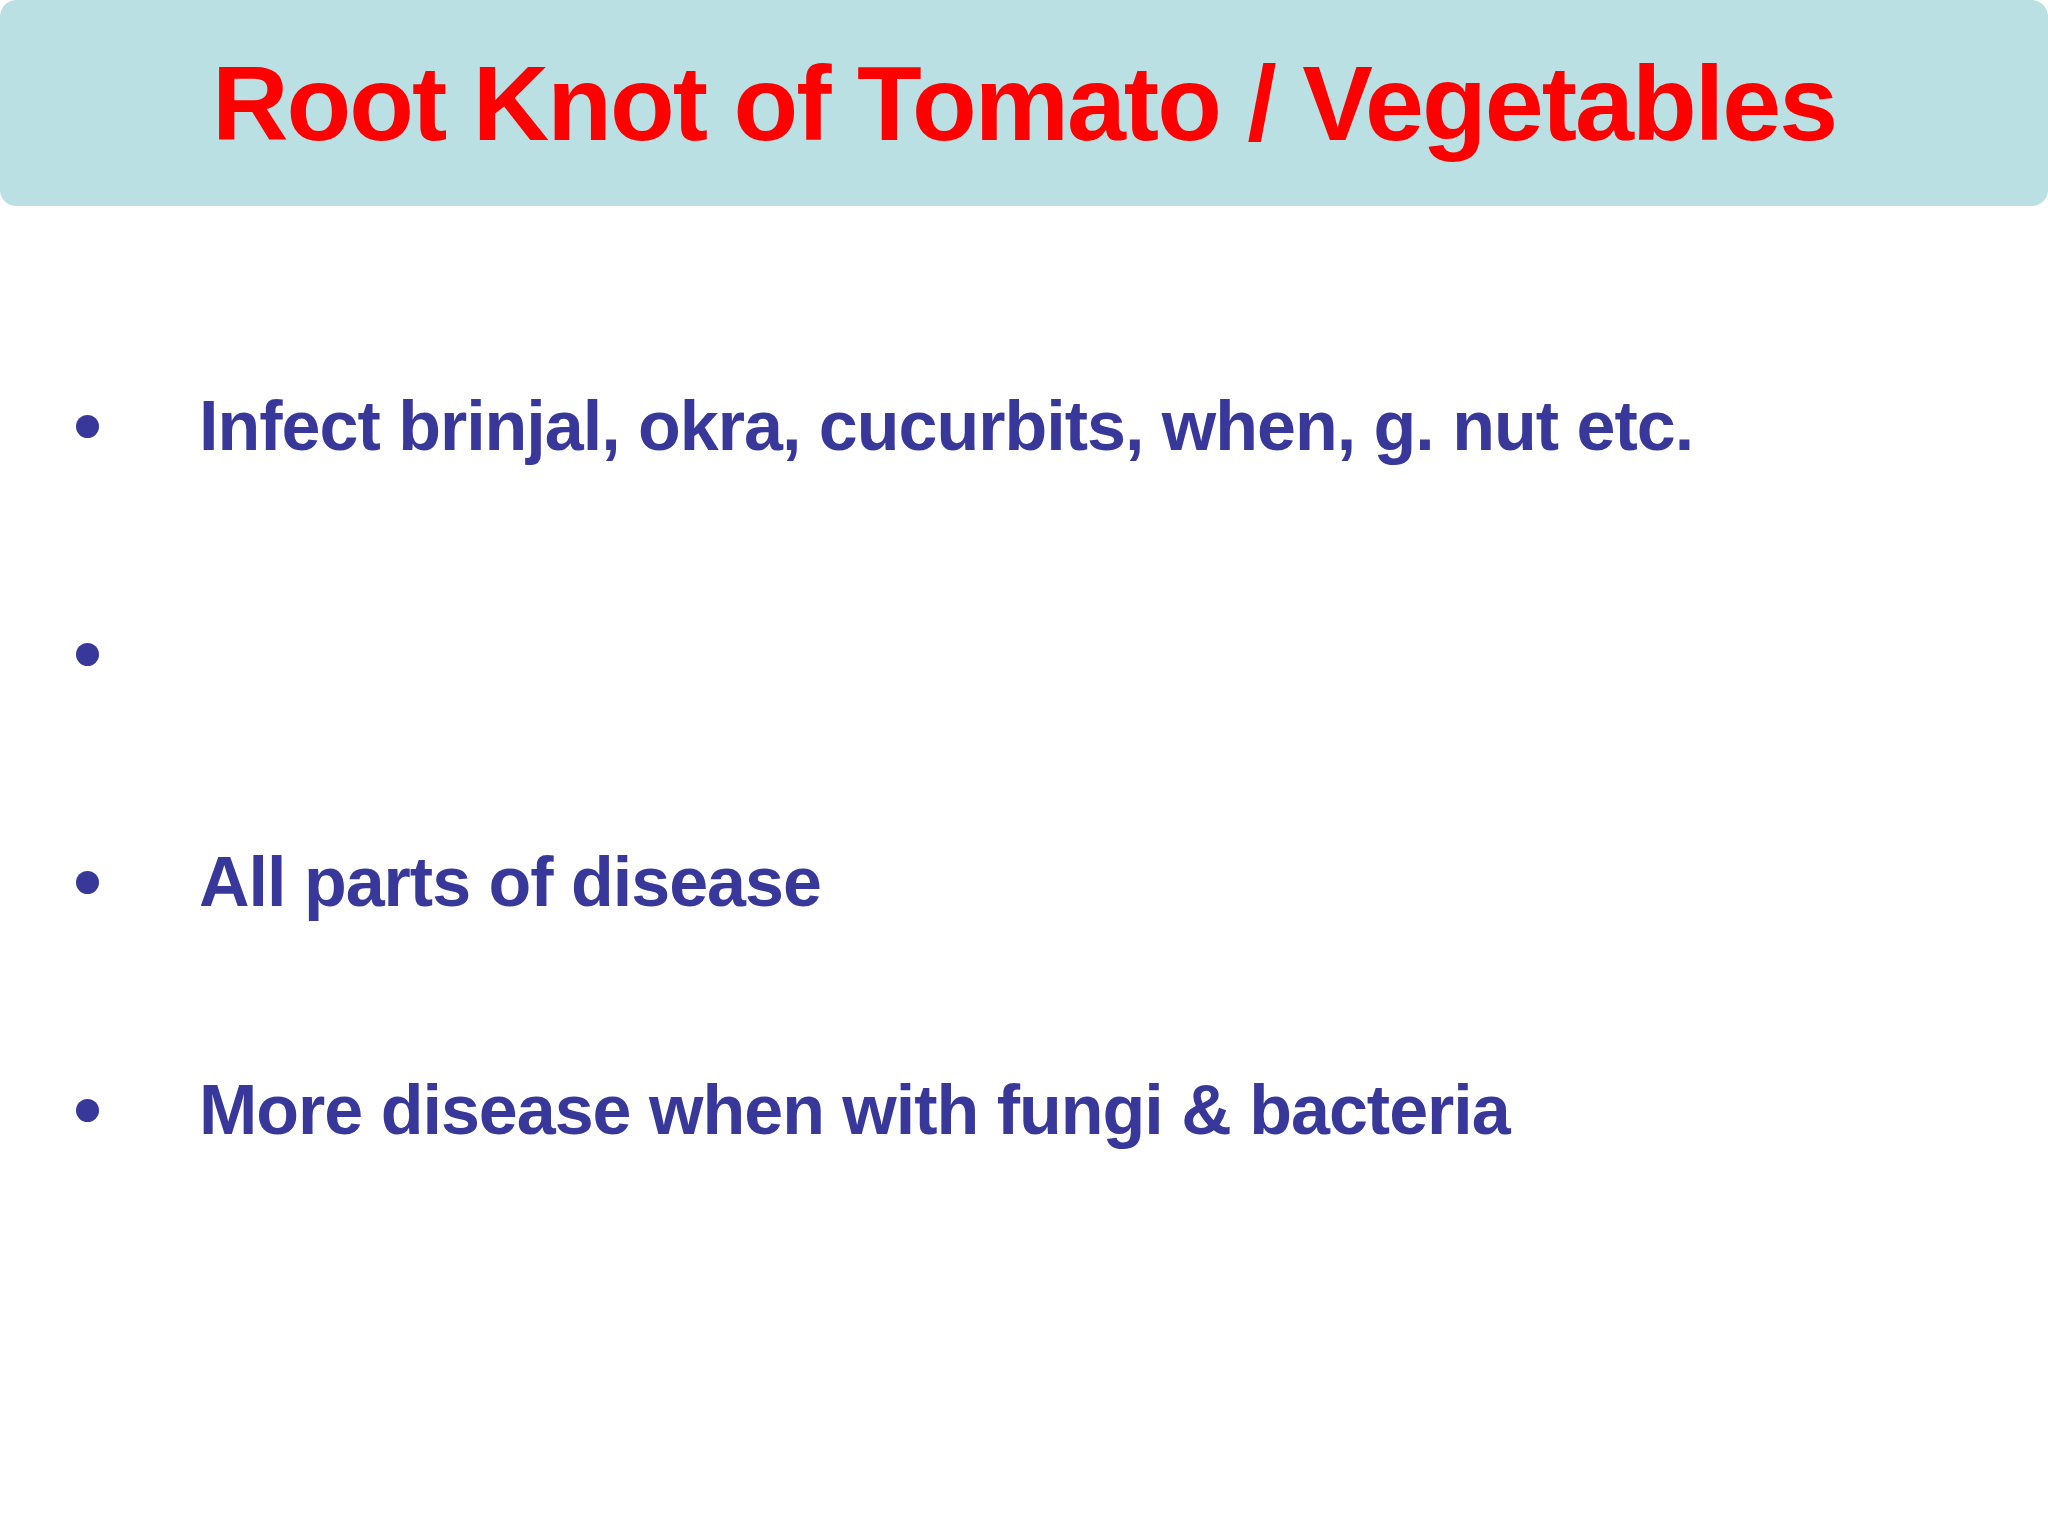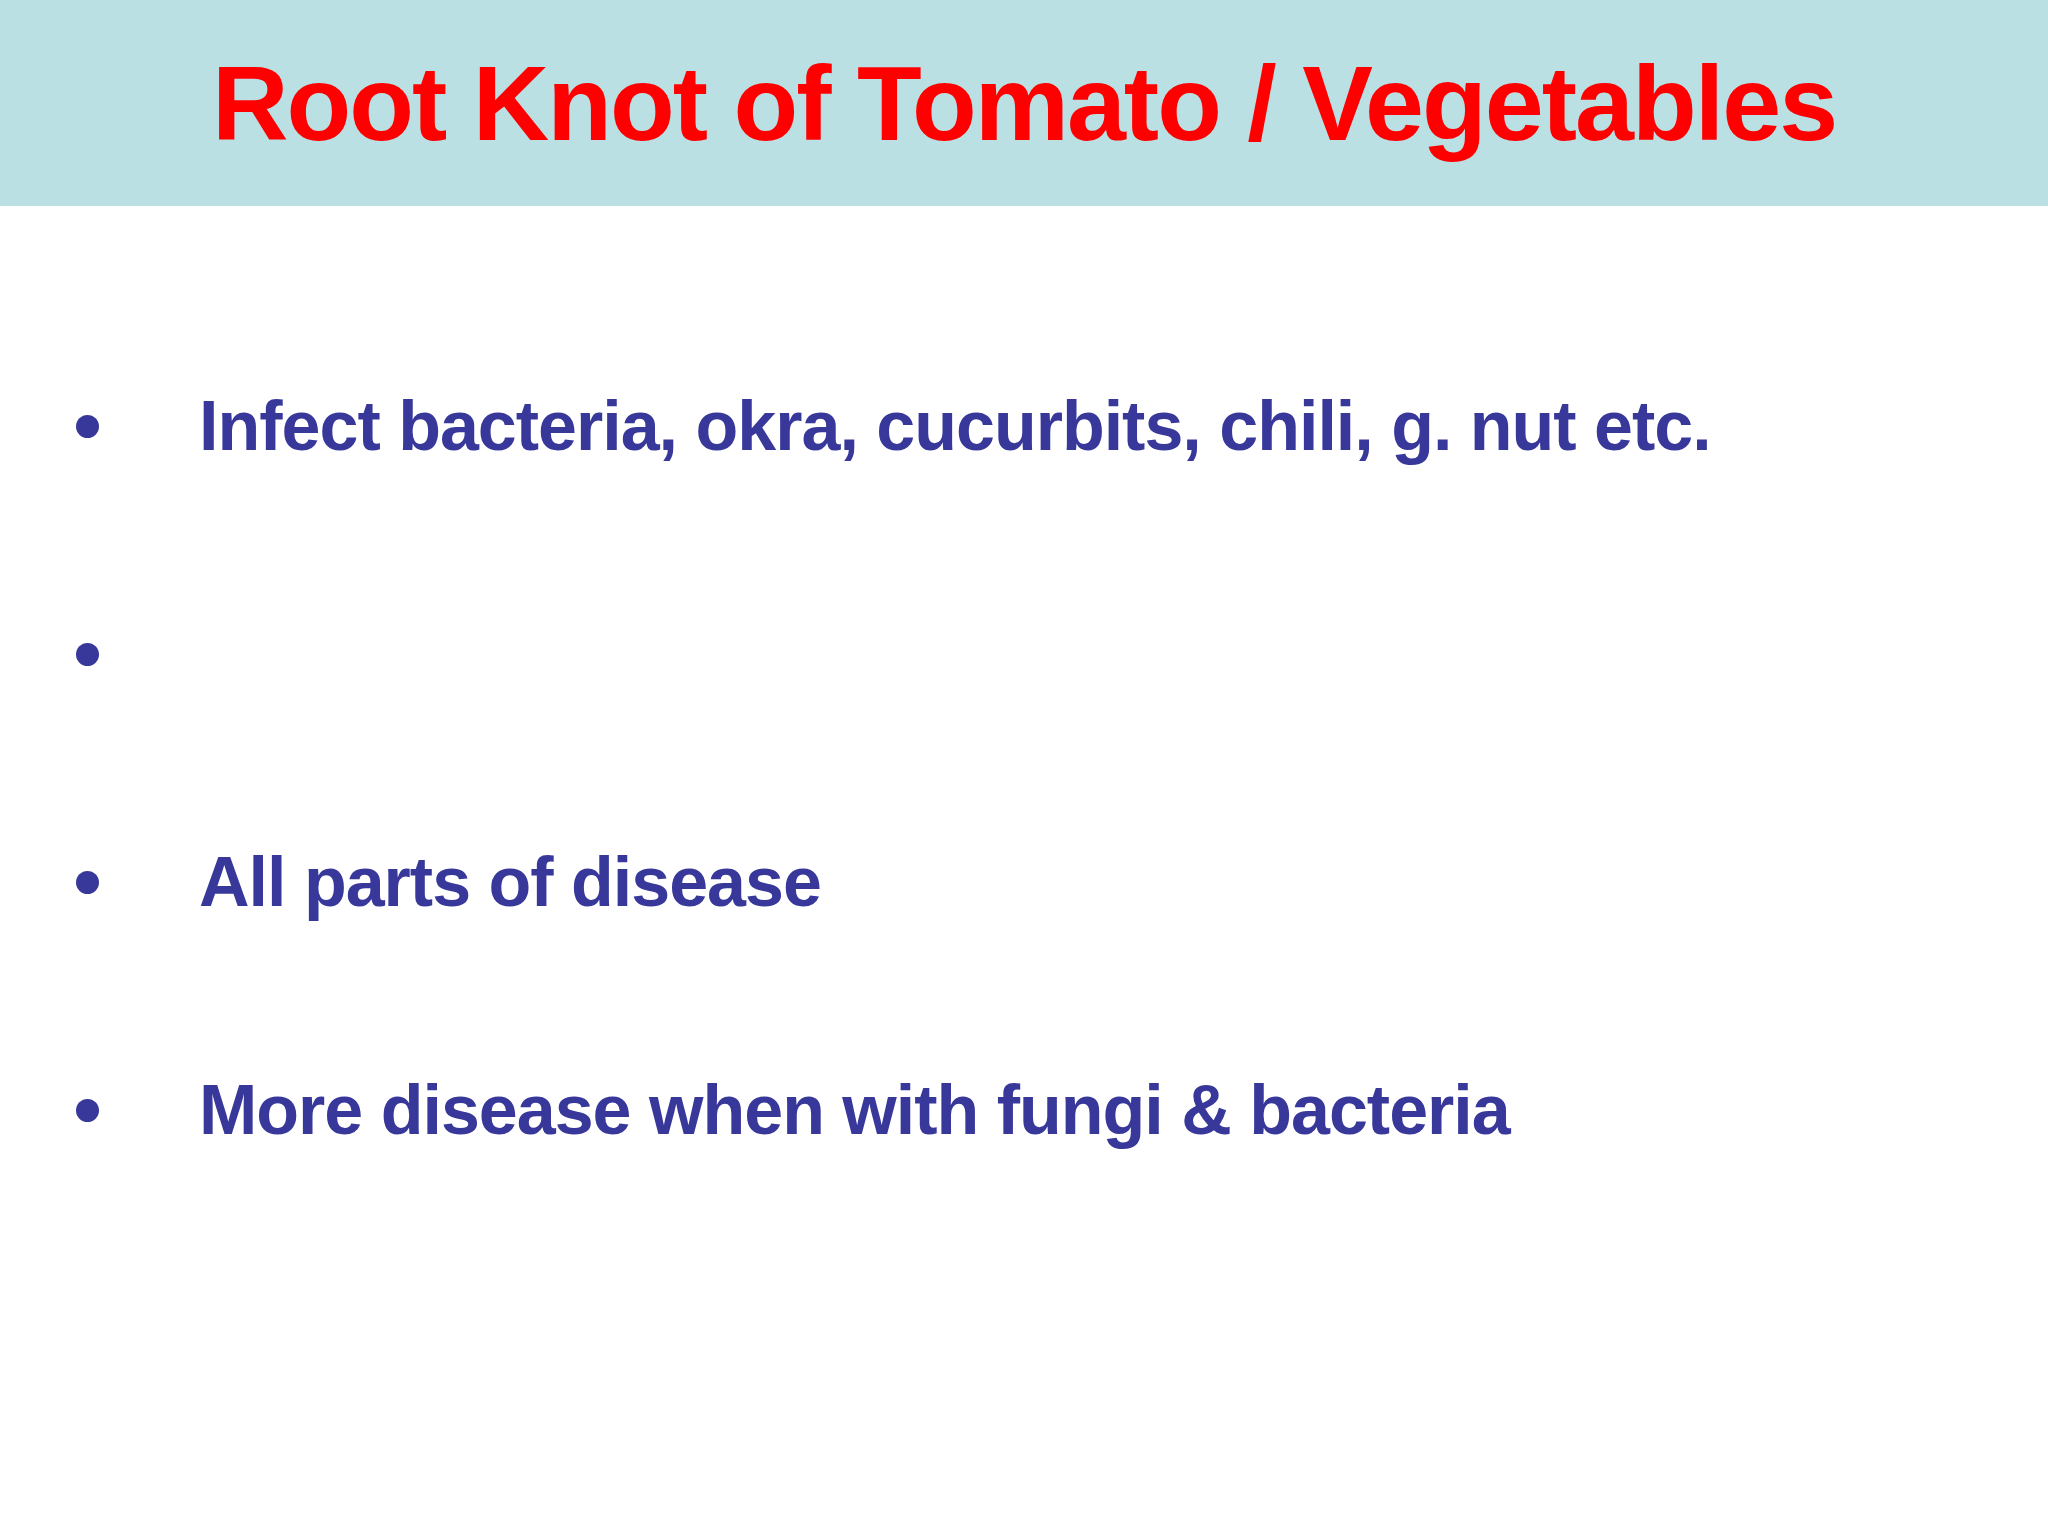--- a/index.html
+++ b/index.html
@@ -2,21 +2,21 @@
 <html style="--slide-background: #FFFFFF; --header-background: #BBE0E4; --title-text: #FF0000; --bullet-text: #38389B; --loss-bullet-text: #0B45A1;"><head>
 <meta charset="utf-8">
 <style>
   :root {
     --slide-background: #FFFFFF;
     --header-background: #BBE0E4;
     --title-text: #FF0000;
     --bullet-text: #38389B;
     --loss-bullet-text: #0B45A1;
   }
-  * { margin: 0; padding: 0; box-sizing: border-box; }
+  * { margin: 0; padding: 0; box-sizing: border-box; border-radius: 16px; }
   html, body {
     width: 2048px;
     height: 1536px;
     overflow: hidden;
     background: var(--slide-background);
     font-family: "Liberation Sans", "DejaVu Sans", sans-serif;
   }
   .slide {
     width: 2048px;
     height: 1536px;
@@ -72,21 +72,21 @@
 <div class="slide">
 
   <header class="title-band">
     <h1>Root Knot of Tomato / Vegetables</h1>
   </header>
 
   <main class="content">
 
     <div class="bullet">
       <span class="dot"></span>
-      <span class="bullet-text">Infect bacteria, okra, cucurbits, chili, g. nut etc.</span>
+      <span class="bullet-text">Infect brinjal, okra, cucurbits, when, g. nut etc.</span>
     </div>
 
     <div class="bullet">
       <span class="dot"></span>
     </div>
 
     <div class="bullet">
       <span class="dot"></span>
       <span class="bullet-text">All parts of disease</span>
     </div>

